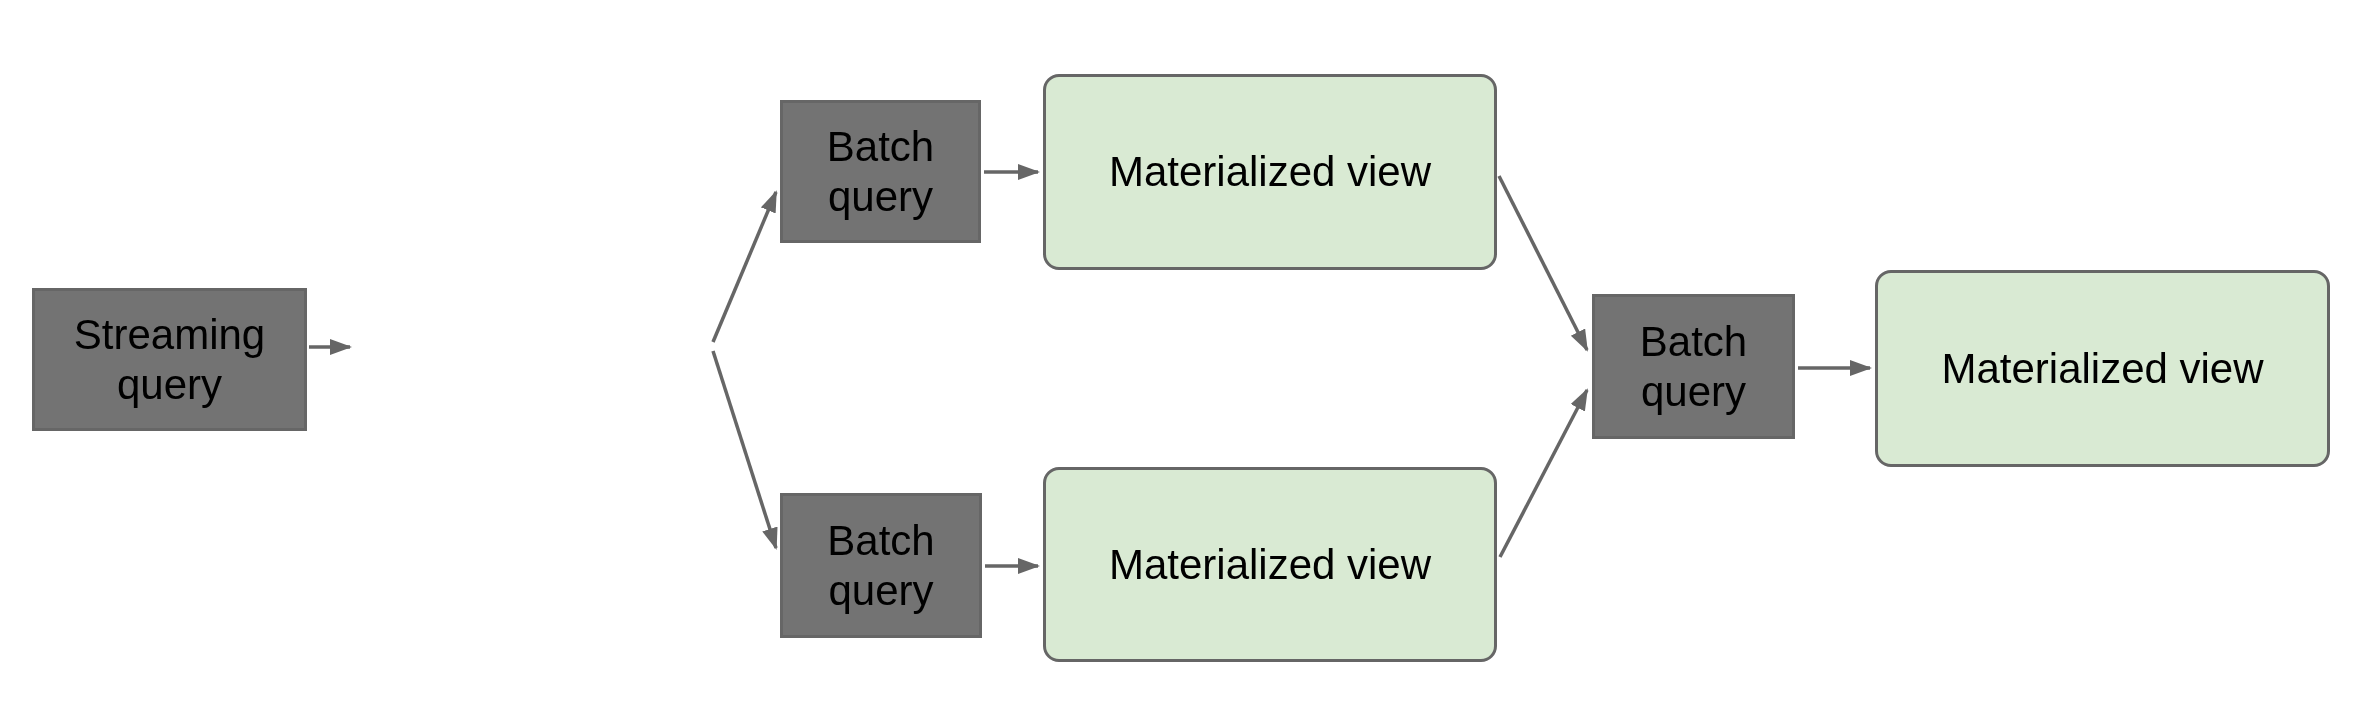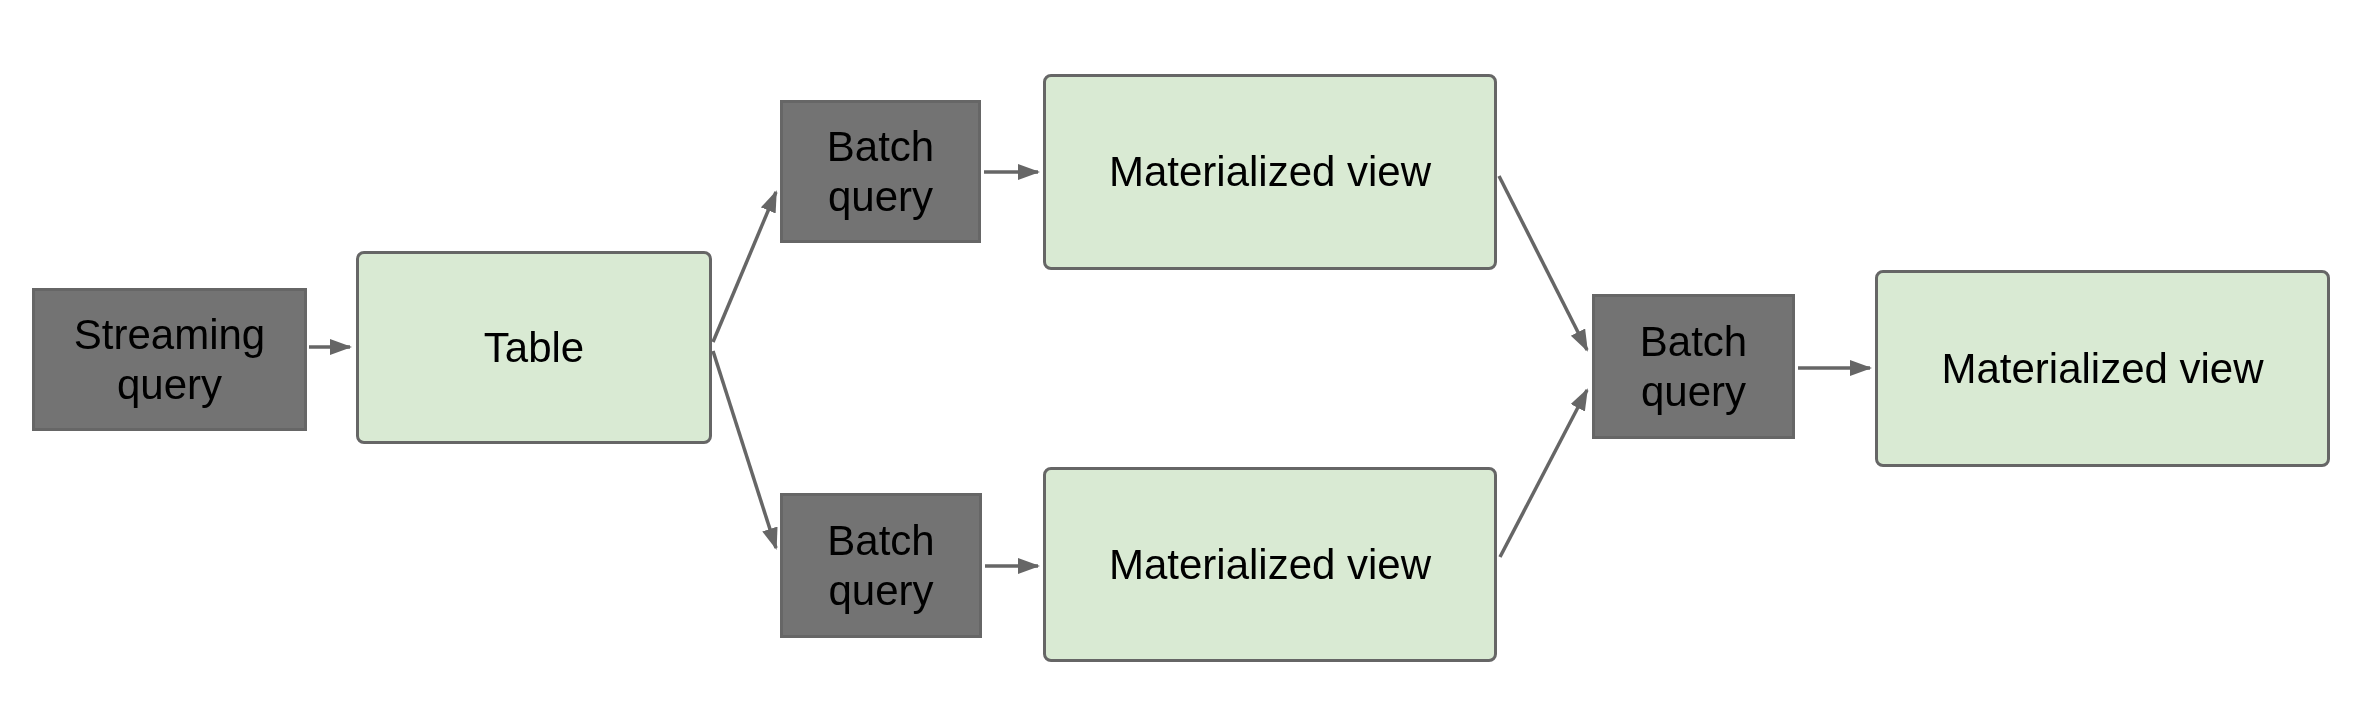--- a/index.html
+++ b/index.html
@@ -23,21 +23,21 @@
     justify-content: center;
     text-align: center;
     box-sizing: border-box;
     border: 3px solid #666666;
     color: #000000;
     font-size: 42px;
     line-height: 1.19;
   }
   .node span { white-space: pre-line; }
   .node--query { background: #737373; }
-  .node--store { background: #d9ead3; border-radius: 8px; }
+  .node--store { background: #d9ead3; border-radius: 16px; }
 </style>
 </head>
 <body>
 
 <div class="canvas">
 
   <svg class="edges" viewBox="0 0 2370 720" xmlns="http://www.w3.org/2000/svg">
     <defs>
       <marker id="arrowhead" markerUnits="userSpaceOnUse" markerWidth="26" markerHeight="20" refX="20" refY="8" orient="auto">
         <path d="M0,0 L22,8 L0,16 Z" fill="#666666"></path>
@@ -53,23 +53,20 @@
       <line x1="1500" y1="557" x2="1587" y2="390" marker-end="url(#arrowhead)"></line>
       <line x1="1798" y1="368" x2="1870" y2="368" marker-end="url(#arrowhead)"></line>
     </g>
   </svg>
 
   <div class="node node--query" style="left:32px; top:288px; width:275px; height:143px;">
     <span>Streaming
 query</span>
   </div>
 
-  <div class="node node--store" style="left:356px; top:251px; width:356px; height:193px;">
-    <span>Table</span>
-  </div>
 
   <div class="node node--query" style="left:780px; top:100px; width:201px; height:143px;">
     <span>Batch
 query</span>
   </div>
 
   <div class="node node--store" style="left:1043px; top:74px; width:454px; height:196px;">
     <span>Materialized view</span>
   </div>
 

